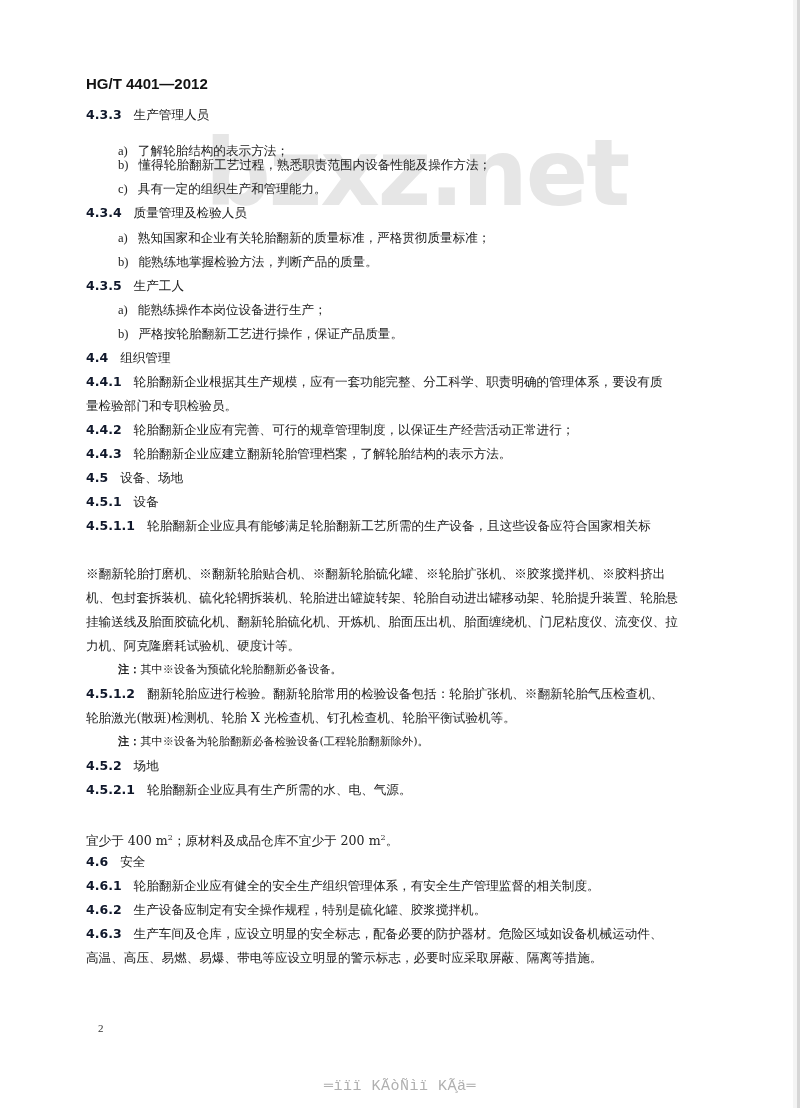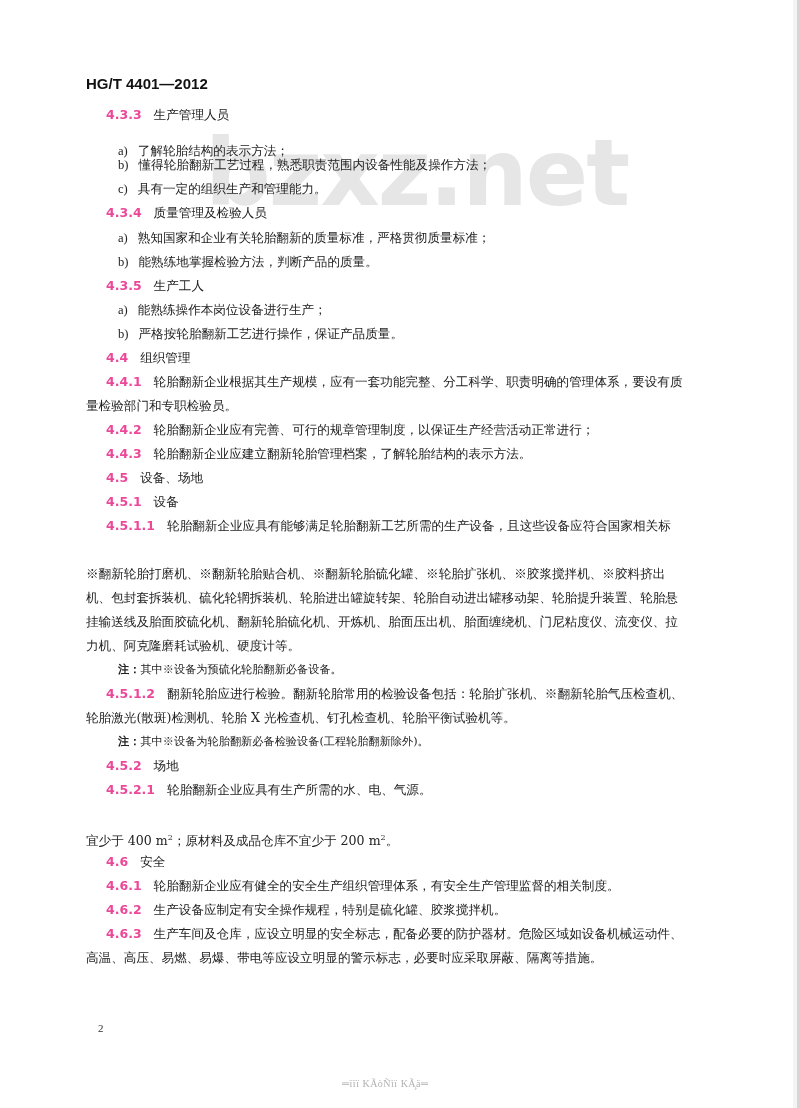--- a/index.html
+++ b/index.html
@@ -20,34 +20,34 @@
   .std-header {
     position: absolute; left: 86px; top: 75px;
     font-family: "Liberation Sans", "DejaVu Sans", sans-serif;
     font-size: 15px; font-weight: bold; color: #111; text-align: center;
   }
   .line {
     position: absolute; left: 86px; font-size: 12.6px; line-height: 16px; white-space: nowrap; color: #222;
   }
   .num {
     font-family: "DejaVu Sans", "Liberation Sans", sans-serif; font-weight: bold;
-    font-size: 12.5px; color: #ec4899; margin-right: 12px; margin-left: 20px;
+    font-size: 12.5px; color: #0f172a; margin-right: 12px;
   }
   .h3 .txt, .h2 .txt { font-family: "DejaVu Sans", sans-serif; }
   .item { left: 118px; }
   .item .lbl { font-family: "Liberation Serif", serif; margin-right: 10px; }
   .note { left: 118px; font-size: 11.2px; }
   .note .lbl { font-family: "DejaVu Sans", sans-serif; font-weight: bold; }
   .page-num {
     position: absolute; left: 98px; top: 1022px; font-size: 11px; color: #333;
     font-family: "Liberation Serif", serif;
   }
   .footer-mark {
-    position: absolute; left: 342px; top: 1078px; font-size: 10px; color: #b0b0b0;
-    font-family: Liberation Serif, serif; letter-spacing: 0.5px;
+    position: absolute; left: 324px; top: 1078px; font-size: 15px; color: #b0b0b0;
+    font-family: Liberation Mono, monospace; letter-spacing: 0.5px;
   }
   sup { font-size: 8px; vertical-align: 5px; }
 </style>
 </head>
 <body>
 
 <div class="right-strip2"></div>
 <div class="right-strip"></div>
 <div class="watermark">bzxz.net</div>
 

